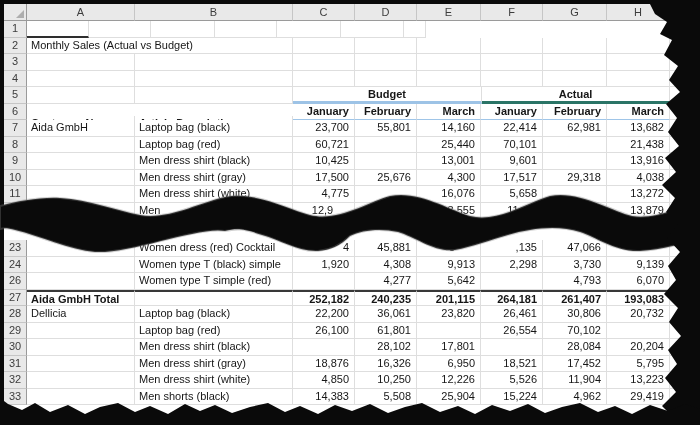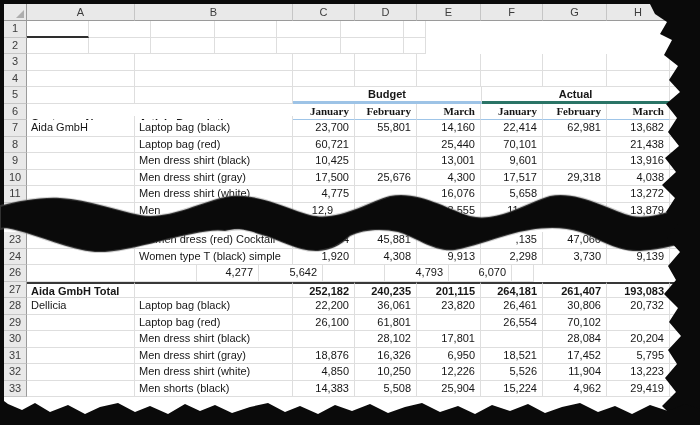--- a/index.html
+++ b/index.html
@@ -11,34 +11,34 @@
   .wide{width:266px}.gA{width:188px}.gB{width:189px}
 
   #colhdr{position:absolute;left:4px;top:4px;display:flex;}
   .hc{box-sizing:border-box;height:17px;background:#e9e9e9;border-right:1px solid #c6c6c6;
       border-bottom:1px solid #9a9a9a;font-size:11px;line-height:16px;text-align:center;color:#3d3d3d;}
   .corner{border-right:1px solid #9a9a9a;position:relative;}
   .tri{position:absolute;right:2px;bottom:2px;width:0;height:0;
        border-left:8px solid transparent;border-bottom:8px solid #aeaeae;}
 
   .sec{position:absolute;left:4px;}
-  #sec1{top:21px;} #sec2{top:232px;}
+  #sec1{top:21px;} #sec2{top:240px;}
   .row{display:flex;height:16.5px;}
   .cell{box-sizing:border-box;height:16.5px;border-right:1px solid #dedede;border-bottom:1px solid #dedede;
         font-size:11px;line-height:15px;color:#161616;white-space:nowrap;overflow:visible;background:#fff;}
   .gutter{background:#e9e9e9;border-right:1px solid #9a9a9a;border-bottom:1px solid #c6c6c6;
           color:#3d3d3d;text-align:center;overflow:hidden;}
   .txt{padding-left:4px;text-align:left;}
   .num{padding-right:5px;text-align:right;}
   .b{font-weight:700;}
   .bbDark{border-bottom:2px solid #2e2e2e;}
   .gcell{font-weight:700;text-align:center;}
   .bbTeal{border-bottom:3px solid #2a7466;}
   .bbBlue{border-bottom:3px solid #9dc3e6;}
-  .mcol{font-weight:700;text-align:right;padding-right:5px;border-bottom:1px solid #9fc5e8;font-family:Liberation Serif, serif;}
+  .mcol{font-weight:700;text-align:right;padding-right:5px;border-bottom:1px solid #9fc5e8;}
   .hdrTxt{font-weight:700;margin-top:12px;}
   .total .cell{font-weight:700;border-top:2px solid #383838;}
   .total .gutter{border-top:none;font-weight:400;}
   .fragL{text-align:center;padding-left:3px;}
   .w-e.fragL{padding-left:12px;}
   .w-f.fragL{padding-left:8px;}
   #tears{position:absolute;left:0;top:0;pointer-events:none;}
 </style>
 </head>
 <body>
@@ -66,20 +66,21 @@
       <div class="cell w-c bbDark"></div>
       <div class="cell w-d"></div>
       <div class="cell w-e"></div>
       <div class="cell w-f"></div>
       <div class="cell w-g"></div>
       <div class="cell w-h"></div>
       <div class="cell w-i"></div>
     </div>
     <div class="row">
       <div class="cell gutter w-n">2</div>
+      <div class="cell txt wide">Monthly Sales (Actual vs Budget)</div>
       <div class="cell w-c"></div>
       <div class="cell w-d"></div>
       <div class="cell w-e"></div>
       <div class="cell w-f"></div>
       <div class="cell w-g"></div>
       <div class="cell w-h"></div>
       <div class="cell w-i"></div>
     </div>
     <div class="row">
       <div class="cell gutter w-n">3</div>
@@ -223,20 +224,21 @@
           <div class="cell w-d num">4,308</div>
           <div class="cell w-e num">9,913</div>
           <div class="cell w-f num">2,298</div>
           <div class="cell w-g num">3,730</div>
           <div class="cell w-h num">9,139</div>
           <div class="cell w-i num"></div>
         </div>
         <div class="row">
           <div class="cell gutter w-n">26</div>
           <div class="cell w-a txt"></div>
+          <div class="cell w-b txt">Women type T simple (red)</div>
           <div class="cell w-c num"></div>
           <div class="cell w-d num">4,277</div>
           <div class="cell w-e num">5,642</div>
           <div class="cell w-f num"></div>
           <div class="cell w-g num">4,793</div>
           <div class="cell w-h num">6,070</div>
           <div class="cell w-i num"></div>
         </div>
         <div class="row total">
           <div class="cell gutter w-n">27</div>

